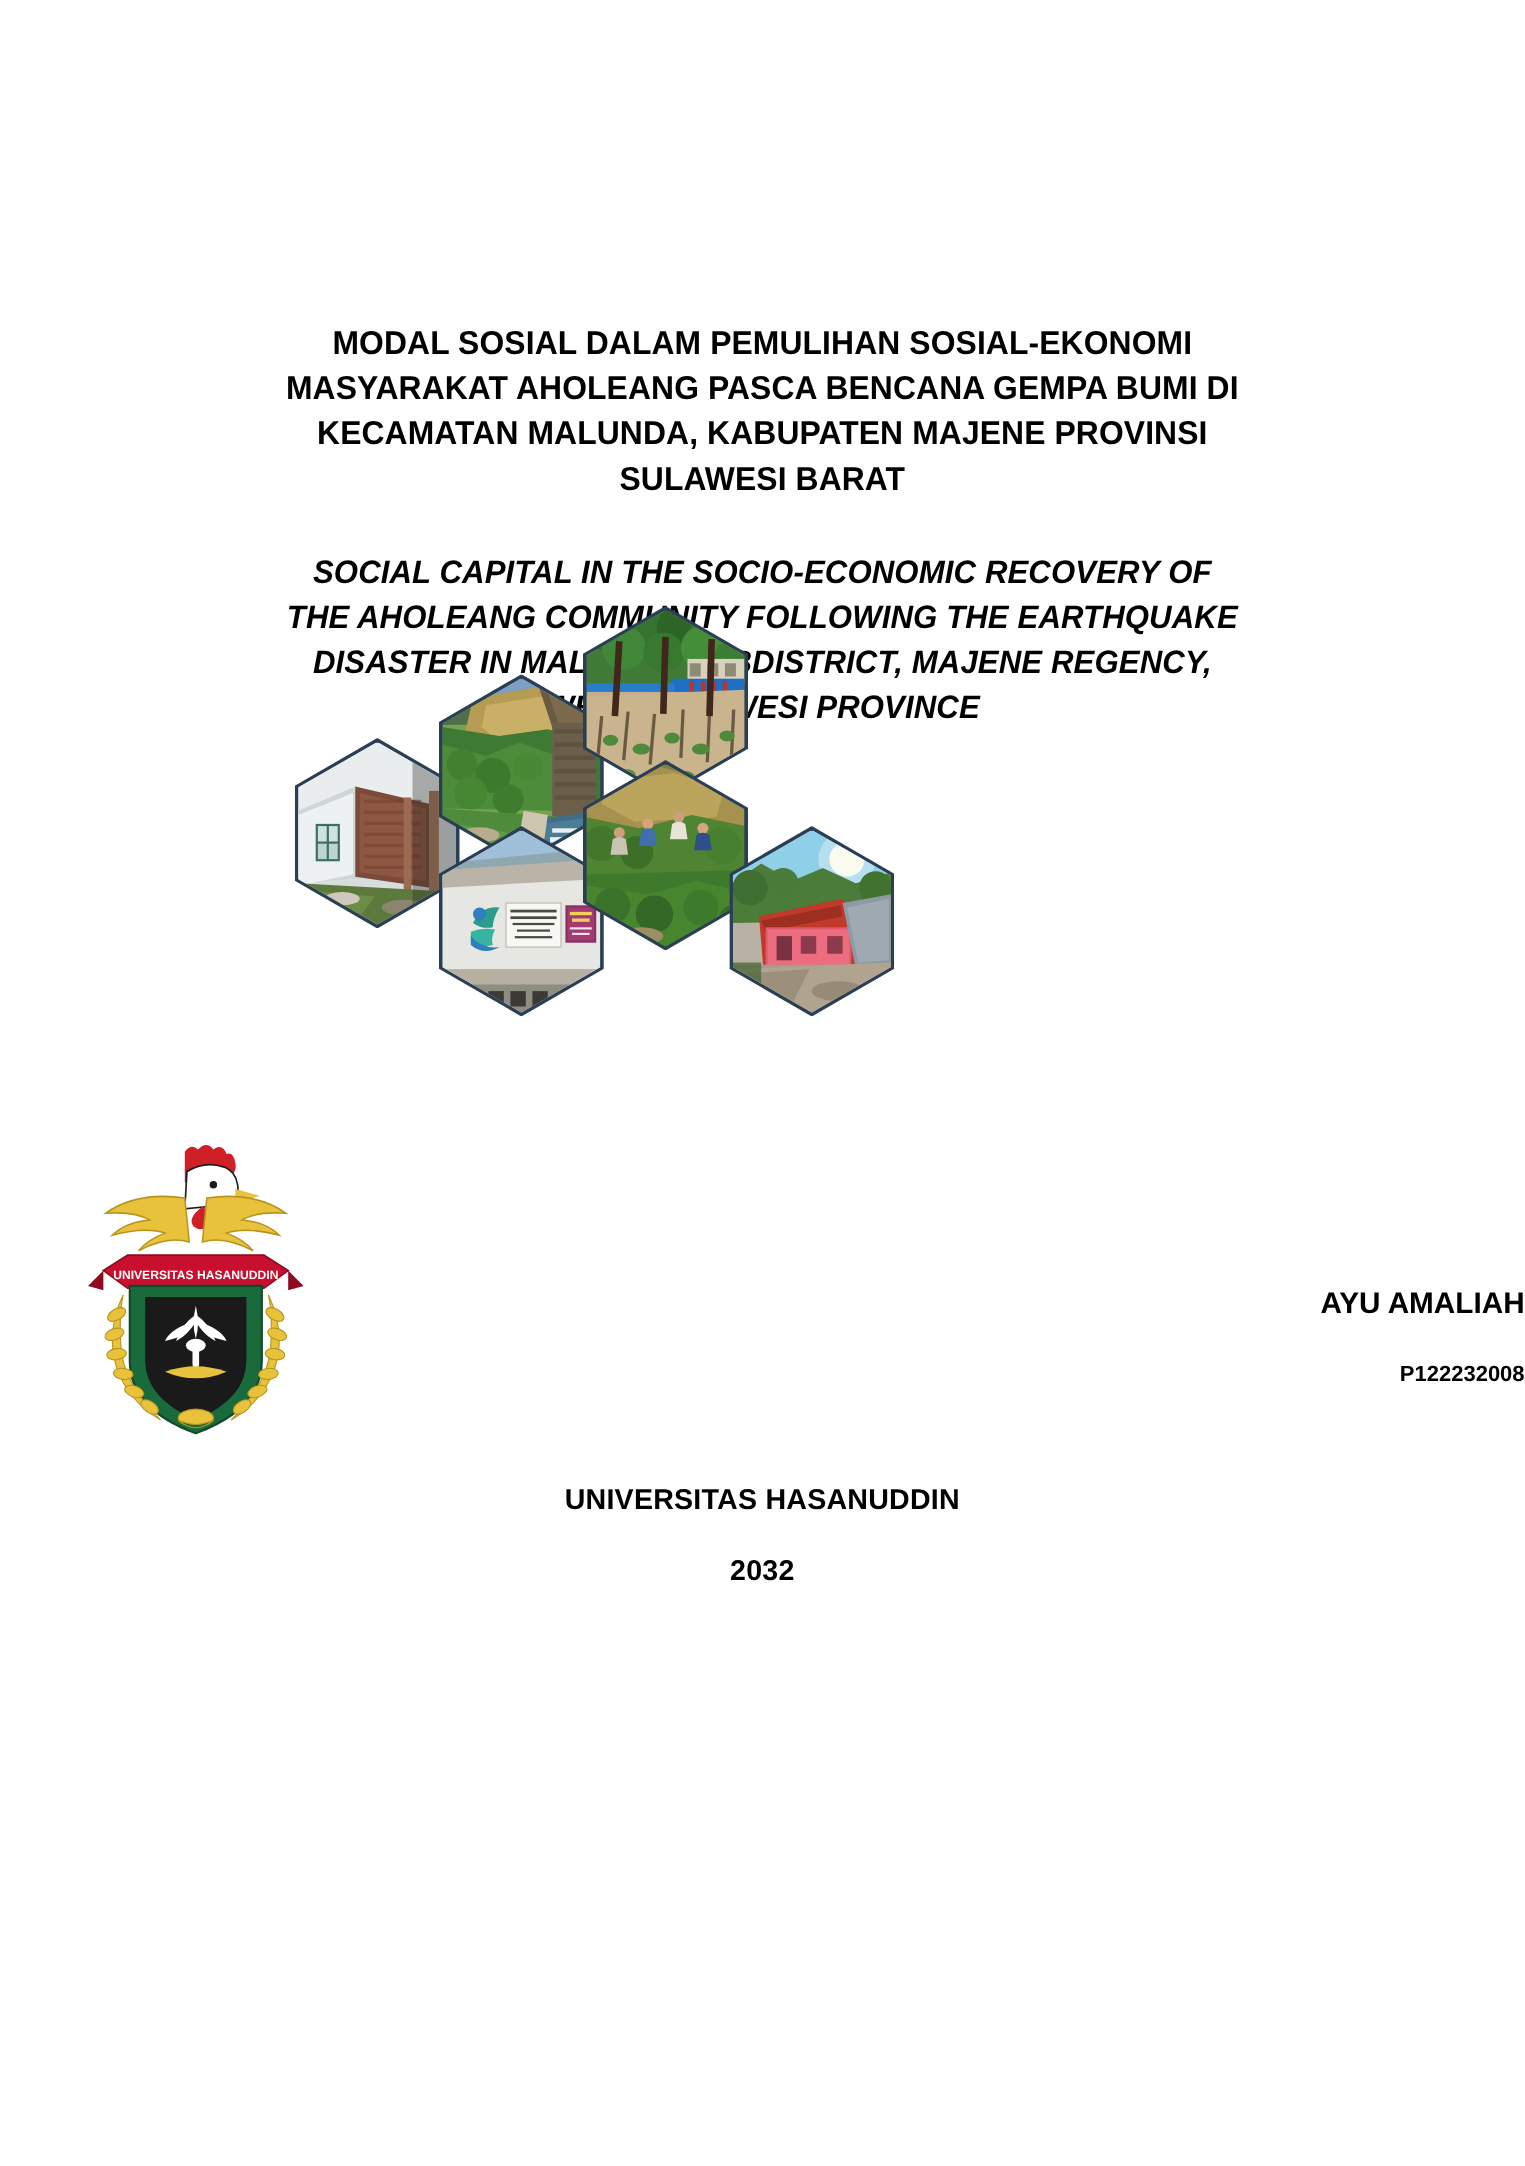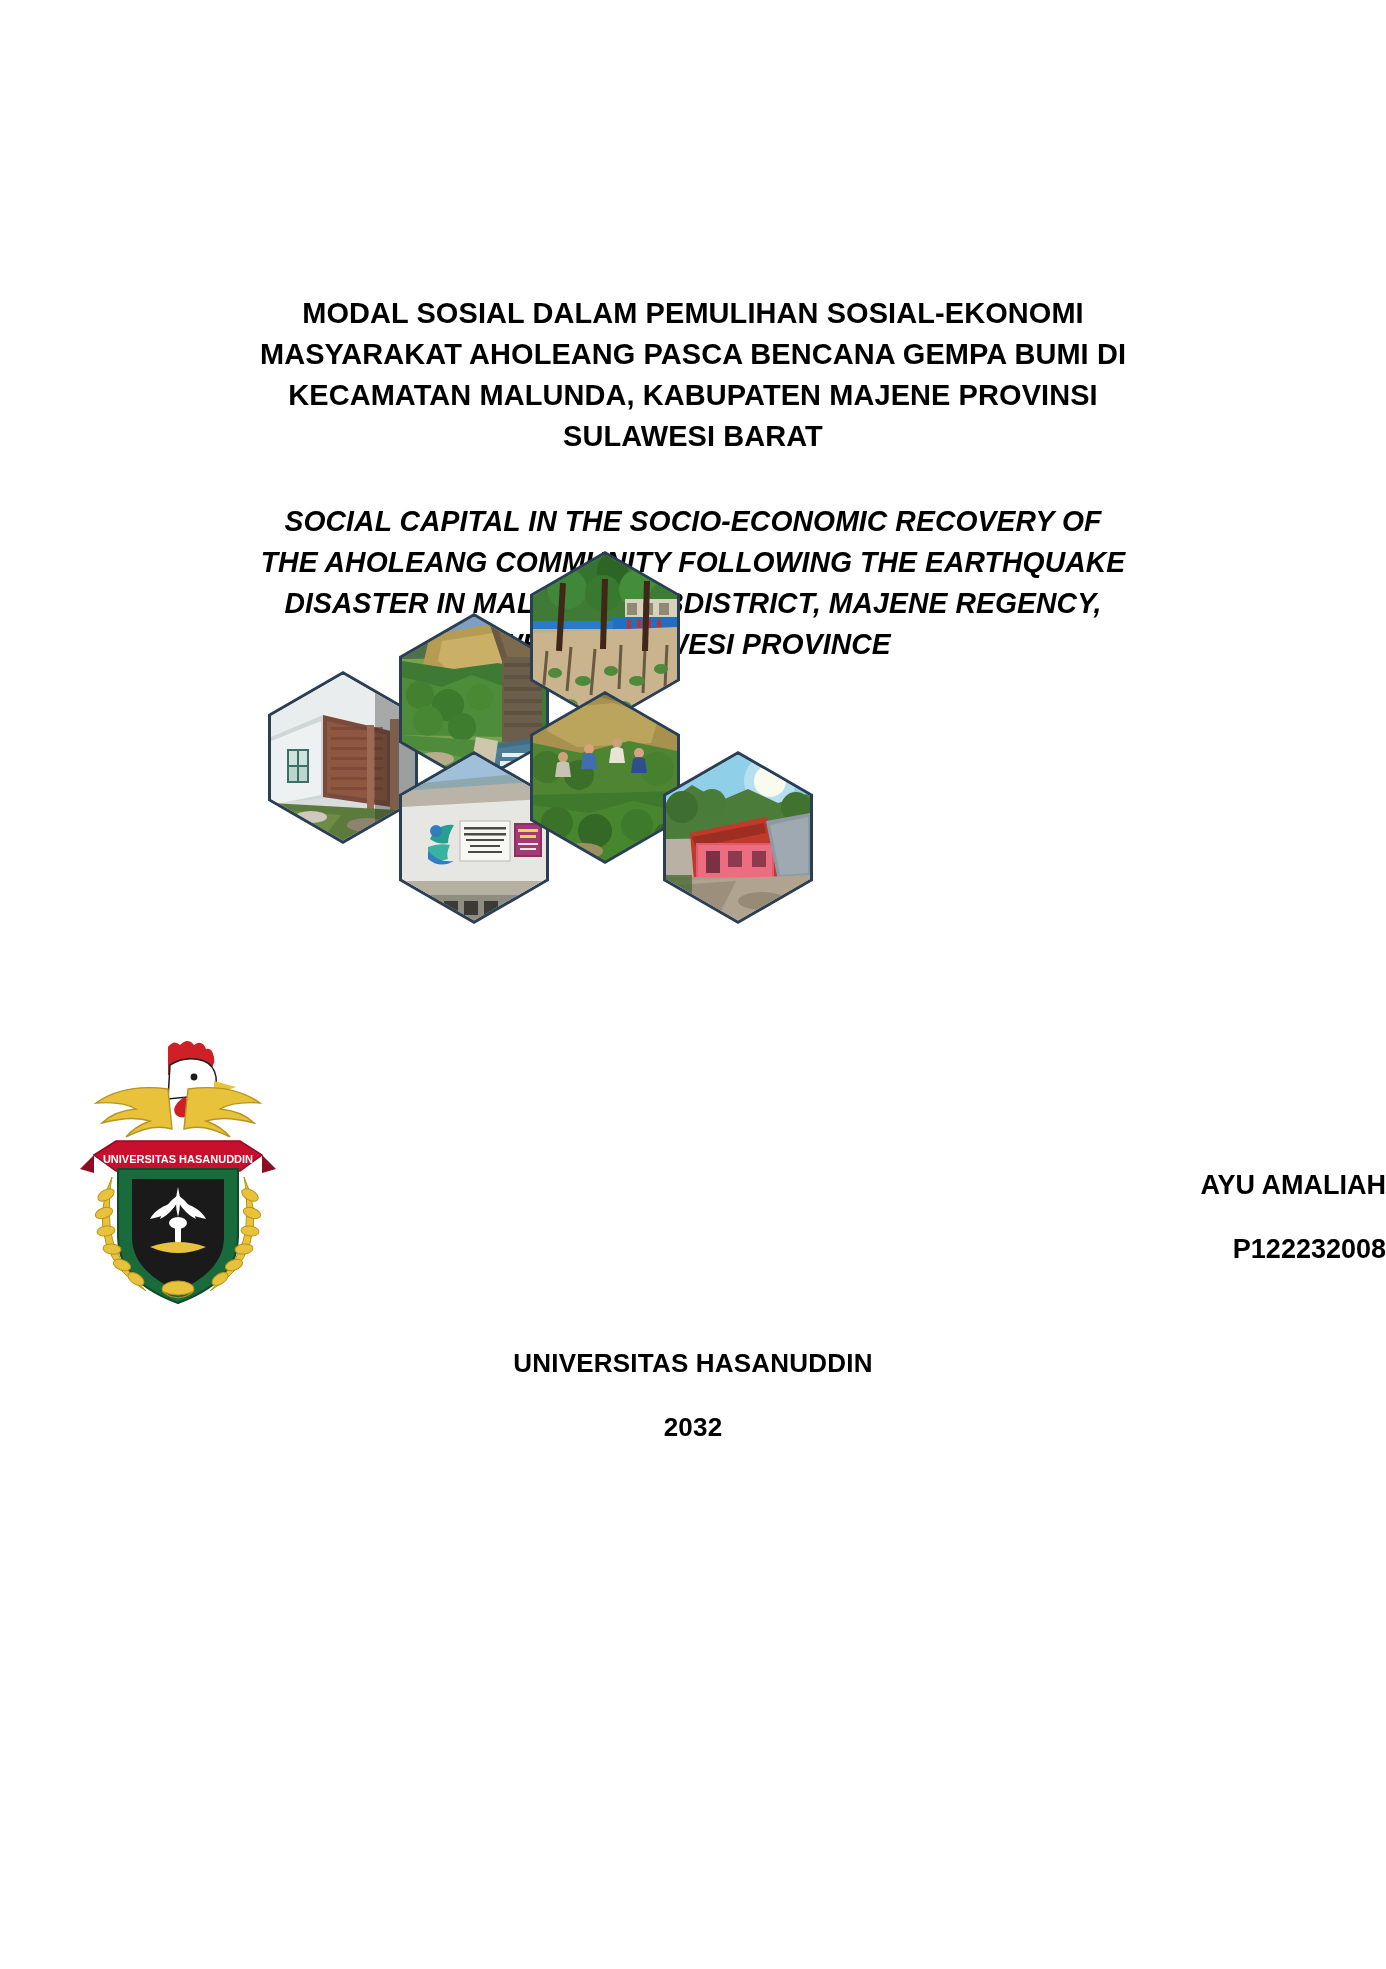--- a/index.html
+++ b/index.html
@@ -108,21 +108,21 @@
   }
   .author-name {
     font-family: "Liberation Sans", sans-serif;
     font-weight: bold;
     font-size: 27px;
     line-height: 34px;
   }
   .author-id {
     font-family: "Liberation Sans", sans-serif;
     font-weight: bold;
-    font-size: 27px;
+    font-size: 20px;
     line-height: 34px;
     margin-top: 30px;
   }
 
   
   .footer-block {
     position: absolute;
     left: 0;
     right: 0;
     top: 1346px;

